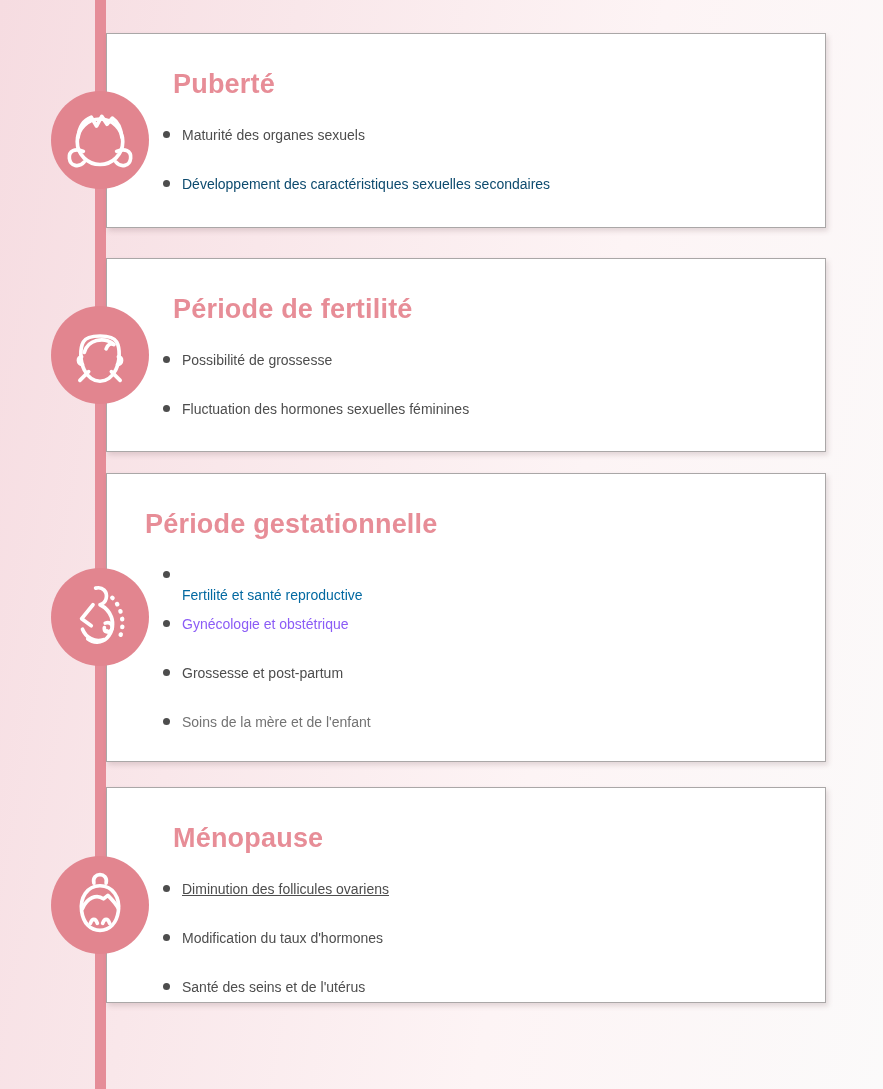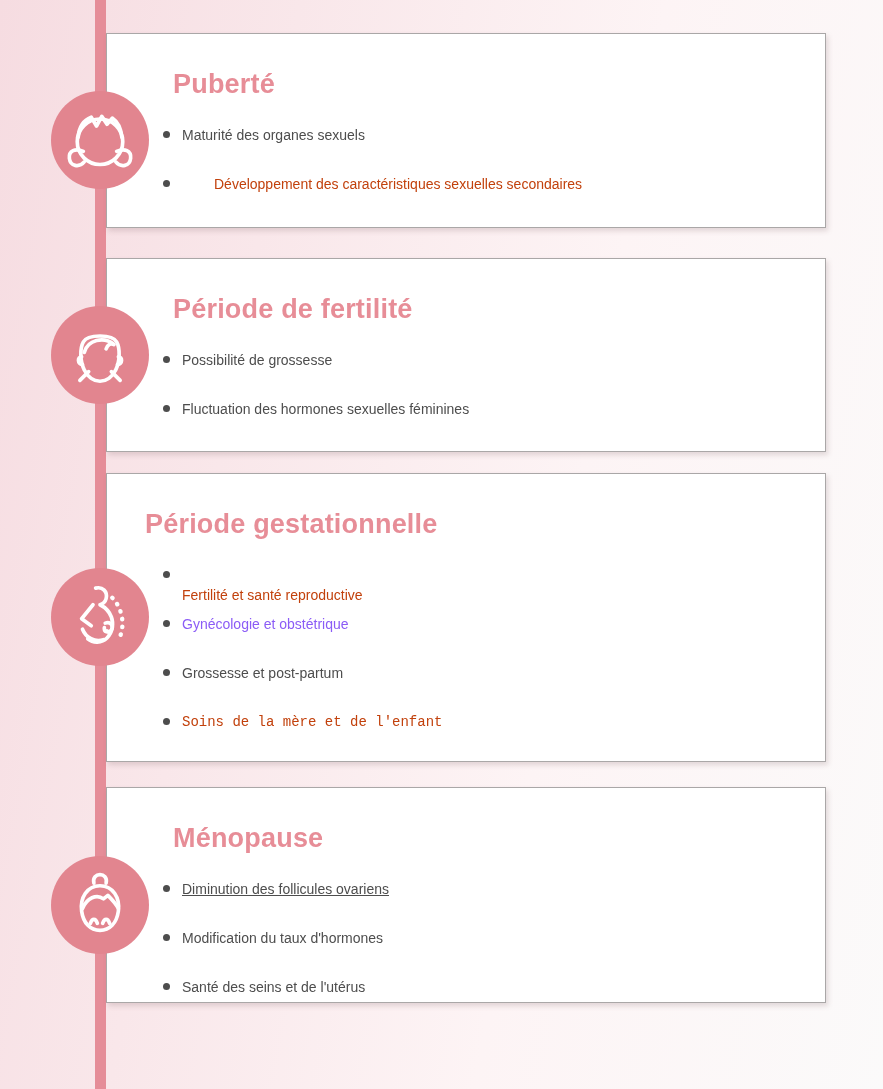--- a/index.html
+++ b/index.html
@@ -78,21 +78,21 @@
   <div>
     <div class="card s1">
       <h2 class="card-title" style="color: rgb(231, 141, 151);">Puberté</h2>
       <ul class="bullet-list">
             <li class="bullet-item">
               <span class="bullet-dot" style="background: rgb(77, 77, 77);"></span>
               <span style="color: rgb(77, 77, 77);">Maturité des organes sexuels</span>
             </li>
             <li class="bullet-item">
               <span class="bullet-dot" style="background: rgb(77, 77, 77);"></span>
-              <span style="color: #c2410c; margin-left: 32px;">Développement des caractéristiques sexuelles secondaires</span>
+              <span style="color: #0c4a6e;">Développement des caractéristiques sexuelles secondaires</span>
             </li>
           </ul>
     </div>
     <div class="node s1" style="background: rgb(226, 133, 143);">
           <svg viewBox="0 0 96 96" fill="none" stroke="#ffffff" stroke-width="4.2" stroke-linecap="round" stroke-linejoin="round">
     <circle cx="48" cy="50" r="26"></circle>
     <path d="M23 45 C24 33 30 25 38 22 L44 32 L50 21 L56 30 L62 23 C68 27 72 35 73 45"></path>
     <path d="M29 61 C20 57 12 60 13 69 C14 78 24 80 30 73"></path>
     <path d="M67 61 C76 57 84 60 83 69 C82 78 72 80 66 73"></path>
   </svg>
@@ -124,33 +124,33 @@
   </svg>
         </div>
   </div>
 
   <div>
     <div class="card s3">
       <h2 class="card-title" style="color: rgb(231, 141, 151); margin-left: 38px;">Période gestationnelle</h2>
       <ul class="bullet-list">
             <li class="bullet-item">
               <span class="bullet-dot" style="background: rgb(77, 77, 77);"></span>
-              <span style="color: #c2410c; margin-top: 40px;">Fertilité et santé reproductive</span>
+              <span style="color: #0369a1; margin-top: 40px;">Fertilité et santé reproductive</span>
             </li>
             <li class="bullet-item">
               <span class="bullet-dot" style="background: rgb(77, 77, 77);"></span>
               <span style="color: #8b5cf6;">Gynécologie et obstétrique</span>
             </li>
             <li class="bullet-item">
               <span class="bullet-dot" style="background: rgb(77, 77, 77);"></span>
               <span style="color: rgb(77, 77, 77);">Grossesse et post-partum</span>
             </li>
             <li class="bullet-item">
               <span class="bullet-dot" style="background: rgb(77, 77, 77);"></span>
-              <span style="color: #c2410c; font-family: Liberation Mono, monospace;">Soins de la mère et de l'enfant</span>
+              <span style="color: #737373;">Soins de la mère et de l'enfant</span>
             </li>
           </ul>
     </div>
     <div class="node s3" style="background: rgb(226, 133, 143);">
           <svg viewBox="0 0 96 96" fill="none" stroke="#ffffff" stroke-width="4.2" stroke-linecap="round" stroke-linejoin="round">
     <path d="M62 26 C74 38 78 60 68 76" stroke-width="5" stroke-dasharray="0.5 8.5"></path>
     <path d="M43 15 C51 13 57 19 55 27 C54 31 51 33 48 34 C52 36 58 40 61 48 C64 56 62 66 56 72 C50 78 40 78 34 73"></path>
     <path d="M40 34 L27 50 L38 58"></path>
     <path d="M28 62 C32 72 42 77 52 74"></path>
     <path d="M54 55 C60 53 64 58 61 63 C58 67 52 65 53 60"></path>

